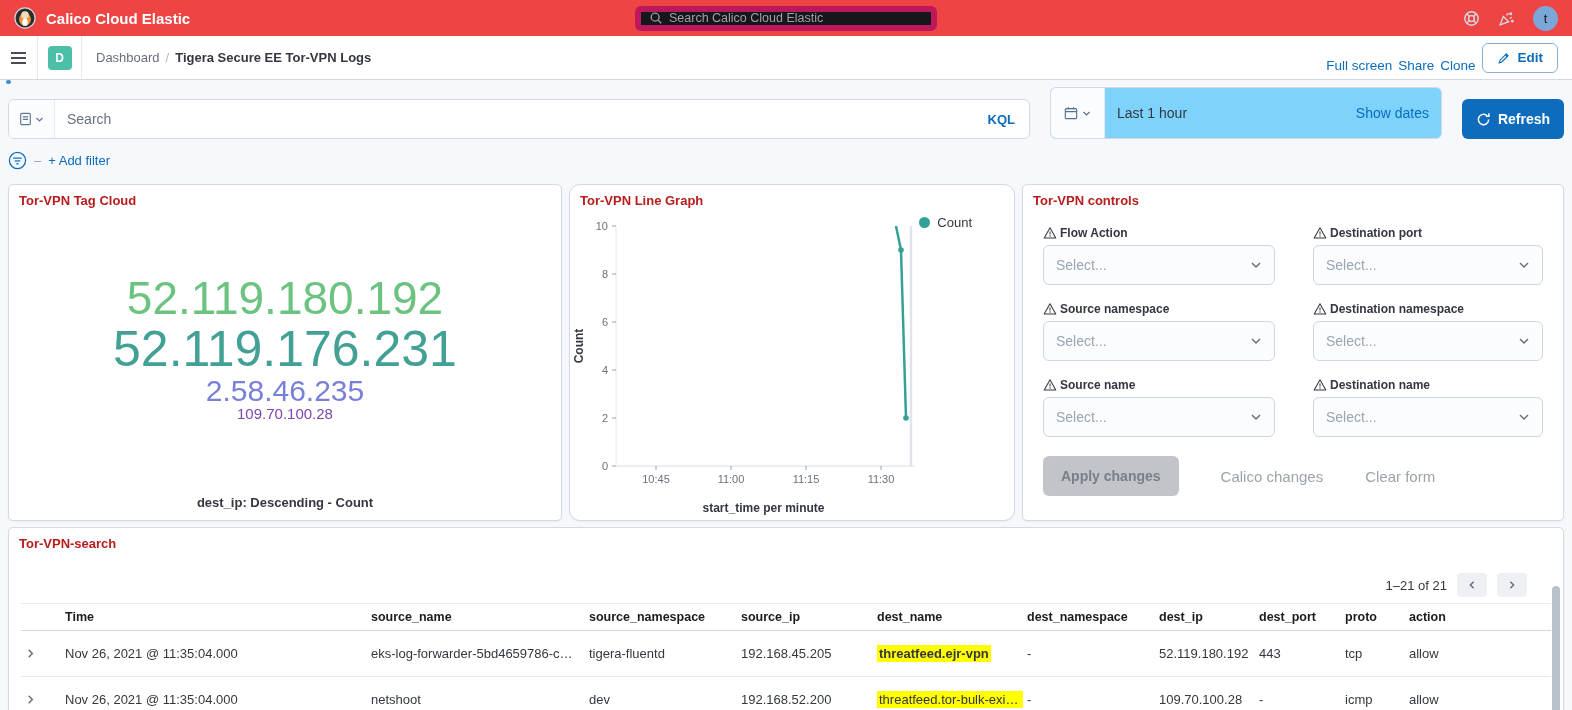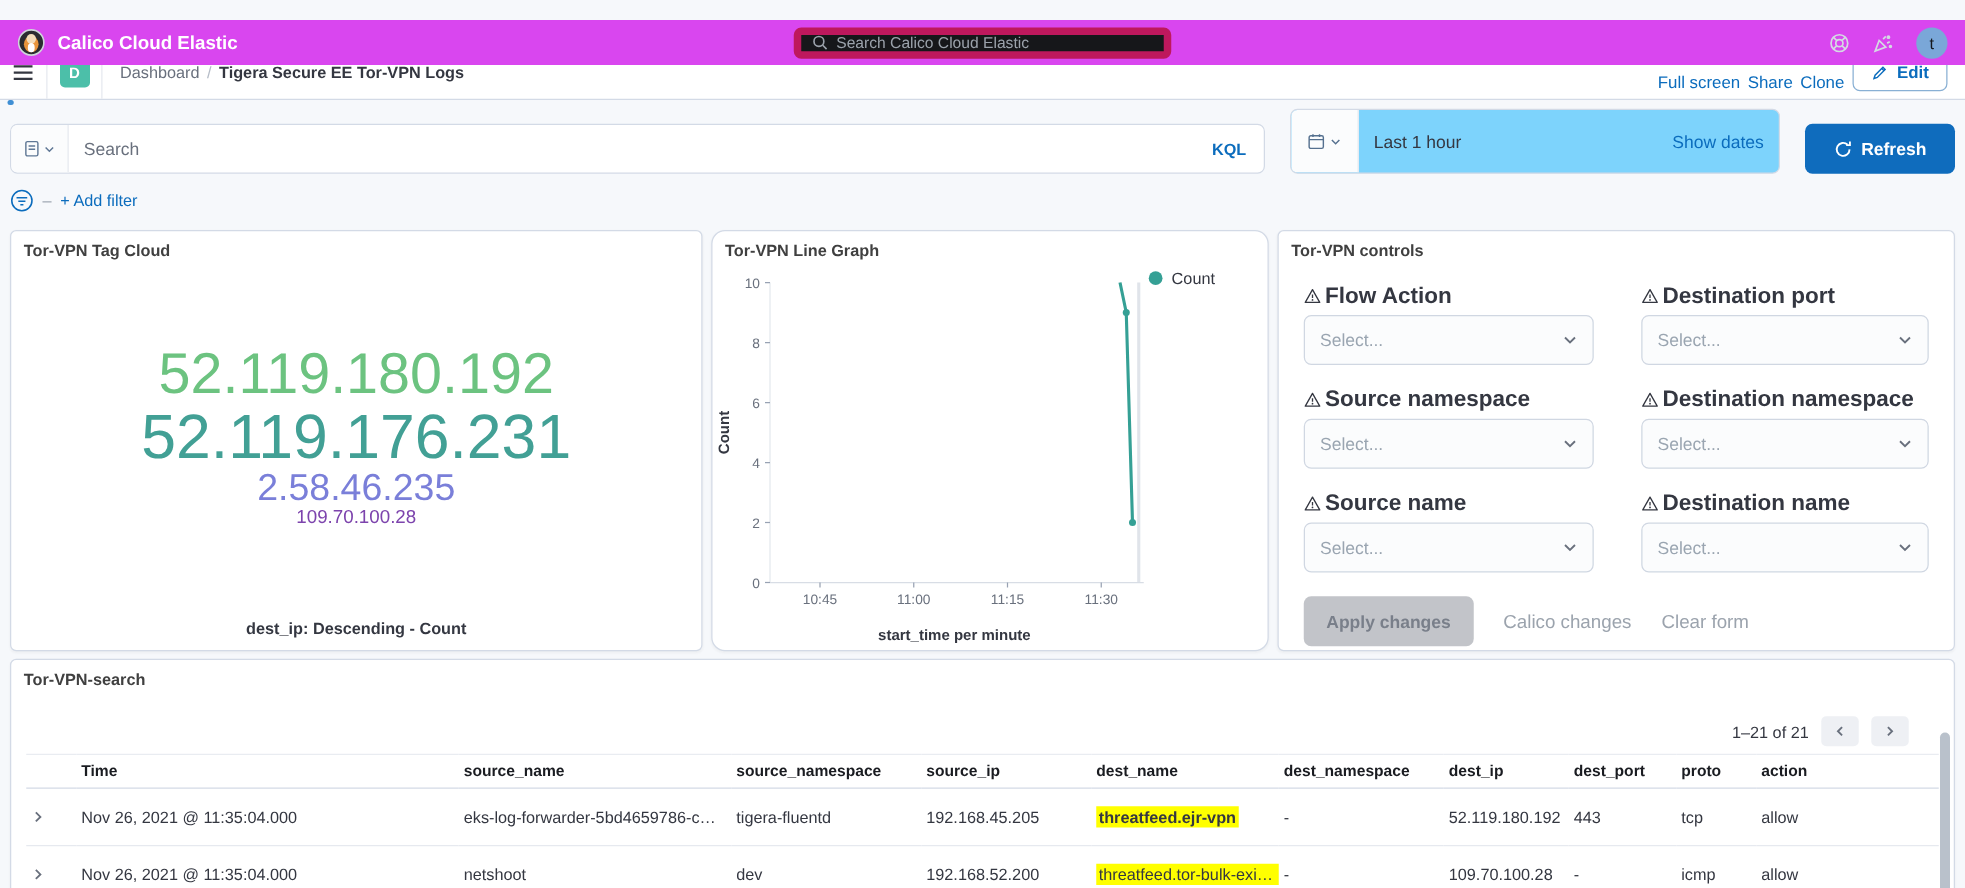--- a/index.html
+++ b/index.html
@@ -1,20 +1,20 @@
 <!DOCTYPE html>
 <html><head>
 <meta charset="utf-8">
 <style>
   * { box-sizing: border-box; margin: 0; padding: 0; }
   html,body { width:1572px; height:710px; overflow:hidden;
     font-family:"Liberation Sans", sans-serif; background:#f6f8fb; color:#343741; }
 
   
-  .topbar { position:absolute; left:0; top:16px; width:100%; height:36px; background:#d946ef;
+  .topbar { position:absolute; left:0; top:0; width:100%; height:36px; background:#ef4444;
     display:flex; align-items:center; padding:0 14px; z-index:30; }
   .brand { display:flex; align-items:center; gap:10px; color:#fff; font-size:15px; font-weight:bold; }
   .topbar-search { position:absolute; left:50%; transform:translateX(-50%); width:302px; height:25px;
     border:6px solid #be185d; border-radius:6px; background:#16171a; display:flex; align-items:center;
     gap:6px; padding:0 8px; color:#9ba2ab; font-size:12.5px; }
   .topbar-right { margin-left:auto; display:flex; align-items:center; gap:18px; }
   .avatar { width:25px; height:25px; border-radius:50%; background:#7aa7d8; color:#14171c;
     font-size:13px; display:flex; align-items:center; justify-content:center; }
 
   
@@ -44,53 +44,53 @@
   .savequery-btn { width:46px; height:100%; display:flex; align-items:center; justify-content:center; gap:3px;
     border-right:1px solid #e6e9ef; color:#5f7795; cursor:pointer; background:#fbfcfd; }
   .search-input { flex:1; padding:0 12px; font-size:14px; color:#69707d; }
   .kql { padding:0 14px; color:#0b6cbd; font-size:13px; font-weight:bold; cursor:pointer; }
   .date-group { width:392px; height:52px; display:flex; align-items:center; background:#7dd3fc;
     border:1px solid #d3dae6; border-radius:6px; overflow:hidden; }
   .cal-btn { width:54px; height:100%; display:flex; align-items:center; justify-content:center; gap:4px;
     border-right:1px solid #e6e9ef; color:#55708f; cursor:pointer; background:#fbfcfd; }
   .time-range { padding:0 12px; font-size:14px; color:#343741; flex:1; }
   .show-dates { padding:0 12px; font-size:14px; color:#0b6cbd; cursor:pointer; }
-  .refresh-btn { width:120px; height:40px; background:#0f6cbd; border:none; border-radius:6px; color:#fff;
+  .refresh-btn { width:102px; height:40px; background:#0f6cbd; border:none; border-radius:6px; color:#fff;
     font-size:14px; font-weight:bold; display:flex; align-items:center; justify-content:center; gap:7px; cursor:pointer; }
 
   .filter-row { display:flex; align-items:center; gap:7px; margin-top:10px; height:22px; }
   .filter-dash { color:#9aa2ae; font-size:13px; }
   .add-filter { color:#0b6cbd; font-size:13px; cursor:pointer; }
 
   
   .panels-row { display:flex; gap:7px; margin-top:13px; height:337px; }
   .panel { background:#fff; border:1px solid #d3dae6; border-radius:5px; position:relative;
     box-shadow:0 1px 2px rgba(52,55,65,.05); }
-  .panel-title { font-size:13px; font-weight:bold; color:#404040; padding:8px 10px; }
+  .panel-title { font-size:13px; font-weight:bold; color:#b91c1c; padding:8px 10px; }
 
   .tagcloud-card { width:580px; display:flex; flex-direction:column; }
   .tag-cloud { flex:1; display:flex; flex-direction:column; align-items:center; justify-content:center;
     line-height:1.04; margin-top:-14px; }
   .tag { cursor:pointer; white-space:nowrap; }
   .tag-caption { text-align:center; font-size:13px; font-weight:bold; color:#343741; padding-bottom:10px; }
 
   .linegraph-card { width:446px;border-radius:11px; }
   .legend { position:absolute; top:30px; right:42px; display:flex; align-items:center; gap:7px;
     font-size:13px; color:#343741; }
   .legend-dot { width:11px; height:11px; border-radius:50%; background:#35a095; }
 
   .controls-card { flex:1; }
   .controls-grid { display:grid; grid-template-columns:232px 230px; column-gap:38px; padding:2px 20px 0 20px; }
   .field { margin-bottom:9px; }
-  .field-label { display:flex; align-items:center; gap:3px; font-size:18px; font-weight:bold;
+  .field-label { display:flex; align-items:center; gap:3px; font-size:12px; font-weight:bold;
     color:#343741; margin:8px 0 5px 0; }
   .select { height:40px; display:flex; align-items:center; background:#fbfcfd; border:1px solid #d0d7e2;
     border-radius:6px; padding:0 12px; cursor:pointer; }
   .select span { color:#9aa5b1; font-size:14px; flex:1; }
-  .controls-actions { display:flex; align-items:center; gap:24px; padding:10px 20px; }
+  .controls-actions { display:flex; align-items:center; gap:42px; padding:10px 20px; }
   .apply-btn { height:40px; padding:0 18px; border:none; border-radius:6px; background:#c2c4c9;
     color:#797f8a; font-size:14px; font-weight:bold; }
   .ghost-btn { background:none; border:none; color:#9ba3ad; font-size:15px; cursor:pointer; }
 
   
   .search-panel { margin-top:6px; height:200px; overflow:visible; }
   .pagination { display:flex; align-items:center; justify-content:flex-end; gap:10px;
     padding:14px 36px 6px 0; font-size:13px; color:#343741; }
   .page-btn { width:30px; height:24px; border:none; border-radius:4px; background:#eef0f4;
     display:flex; align-items:center; justify-content:center; cursor:pointer; }

